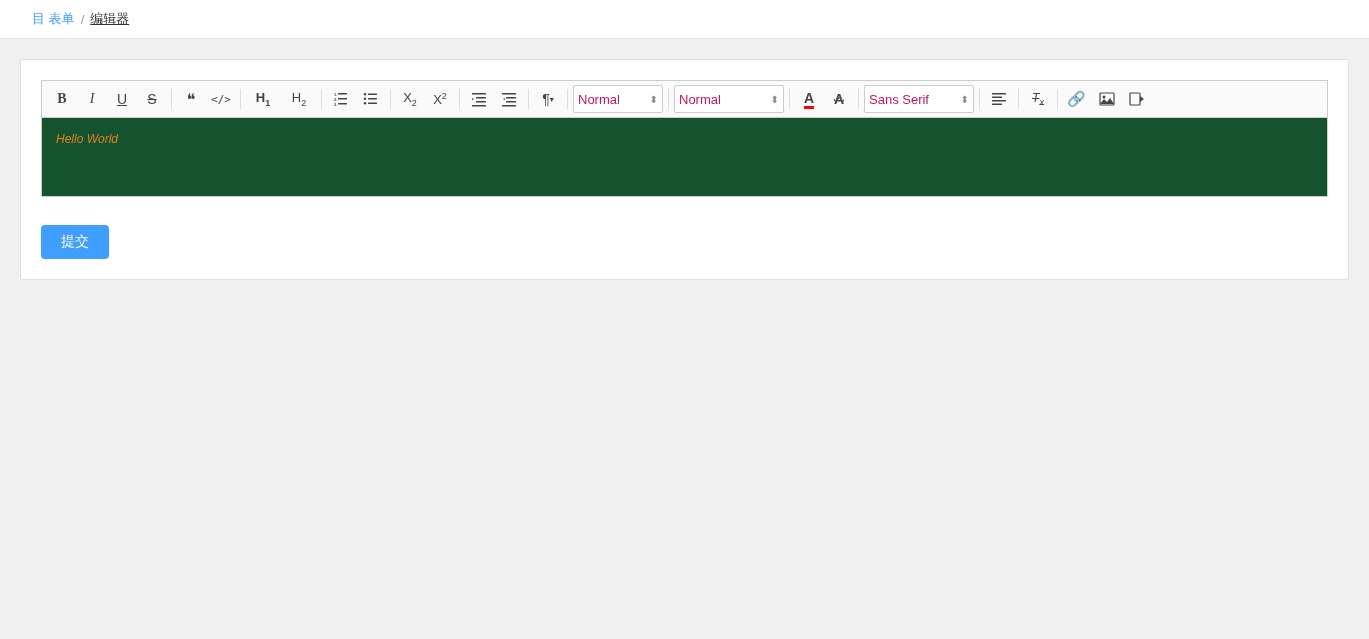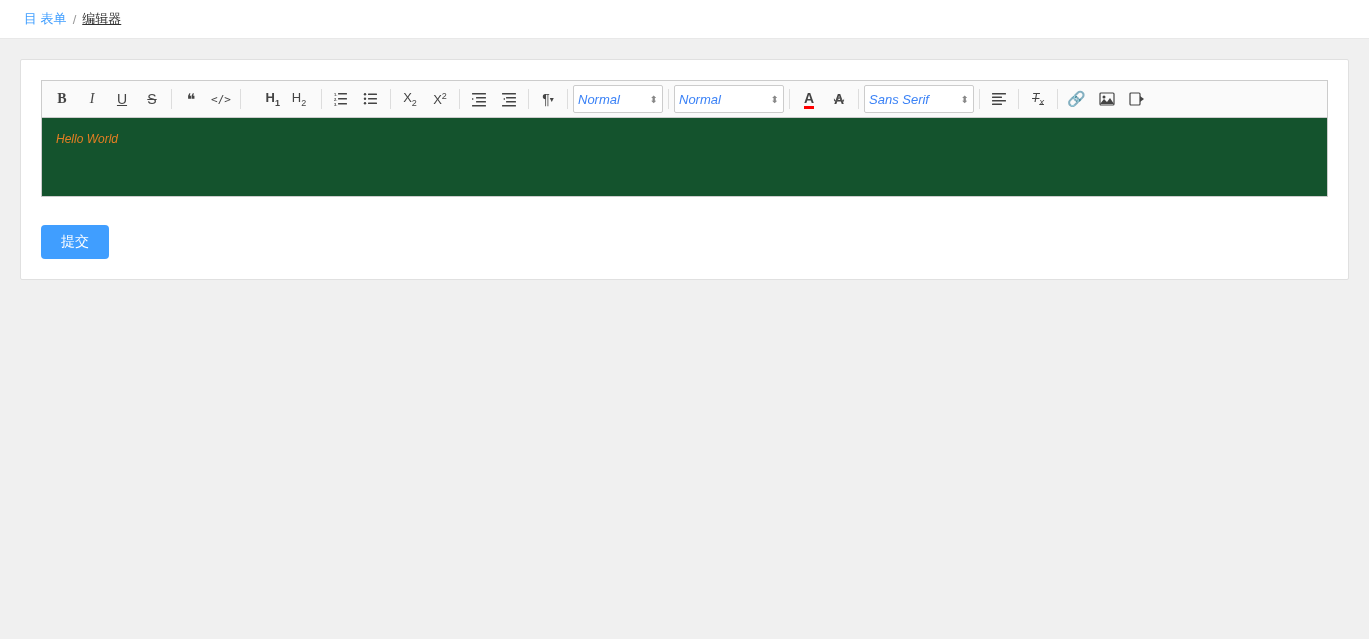--- a/index.html
+++ b/index.html
@@ -5,21 +5,21 @@
     * { box-sizing: border-box; margin: 0; padding: 0; }
     body {
       font-family: "Microsoft YaHei", "PingFang SC", Arial, sans-serif;
       background: #f0f0f0;
       font-size: 14px;
       color: #333;
     }
     .breadcrumb {
       display: flex;
       align-items: center;
-      padding: 10px 24px;
+      padding: 10px 32px;
       background: #fff;
       border-bottom: 1px solid #e8e8e8;
       font-size: 13px;
       color: #666;
       gap: 6px;
     }
     .breadcrumb-separator {
       color: #999;
     }
     .breadcrumb-current {
@@ -94,27 +94,26 @@
       cursor: pointer;
       font-size: 13px;
       color: #444;
       min-width: 90px;
       position: relative;
     }
     .toolbar-select select {
       border: none;
       background: transparent;
       font-size: 13px;
-      color: #3b82f6;
+      color: #be185d;
       cursor: pointer;
       outline: none;
       width: 100%;
       -webkit-appearance: none;
       padding-right: 16px;
-      font-style: italic;
     }
     .toolbar-select-arrow {
       position: absolute;
       right: 4px;
       pointer-events: none;
       font-size: 10px;
       color: #888;
     }
     .toolbar-select-sm {
       min-width: 110px;
@@ -190,21 +189,21 @@
       <button class="toolbar-btn" title="Blockquote" style="font-size:16px;">
         <span>❝</span>
       </button>
 
       <button class="toolbar-btn" title="Code" style="font-size:11px; font-family:monospace;">
         <span>&lt;/&gt;</span>
       </button>
 
       <div class="toolbar-separator"></div>
 
-      <button class="toolbar-btn h1-btn" title="Heading 1" style="width:34px;justify-content:flex-end;">
+      <button class="toolbar-btn h1-btn" title="Heading 1" style="width:34px;">
         <span style="font-size:13px; font-weight:bold;">H<sub style="font-size:9px;">1</sub></span>
       </button>
 
       <button class="toolbar-btn h2-btn" title="Heading 2" style="width:34px;">
         <span style="font-size:13px; font-weight:normal;">H<sub style="font-size:9px;">2</sub></span>
       </button>
 
       <div class="toolbar-separator"></div>
 
       <button class="toolbar-btn" title="Ordered List">

